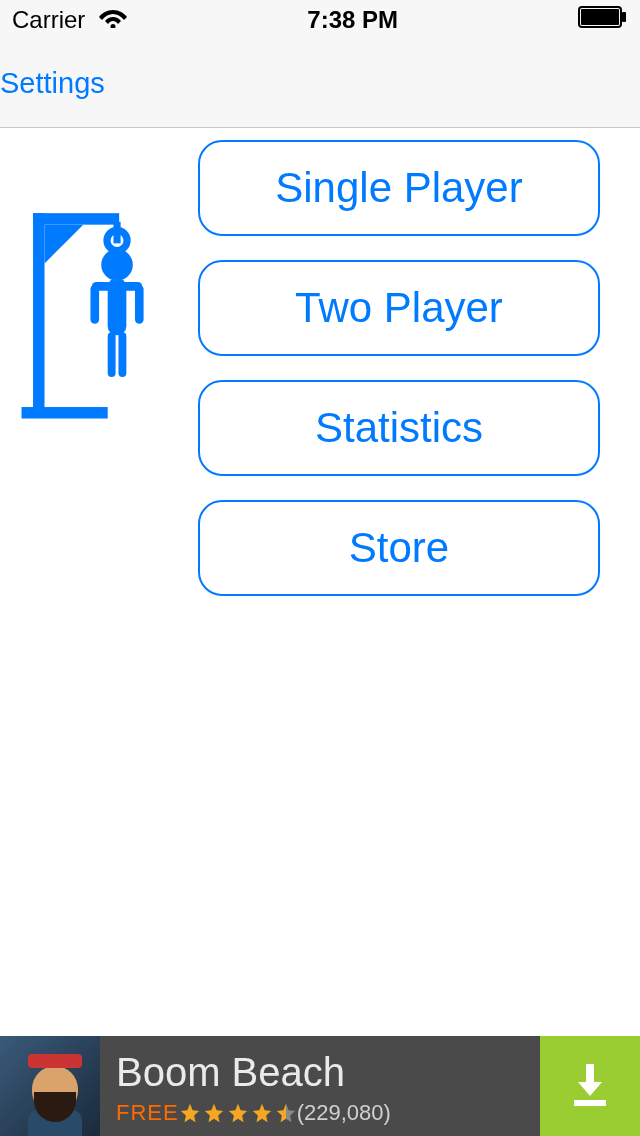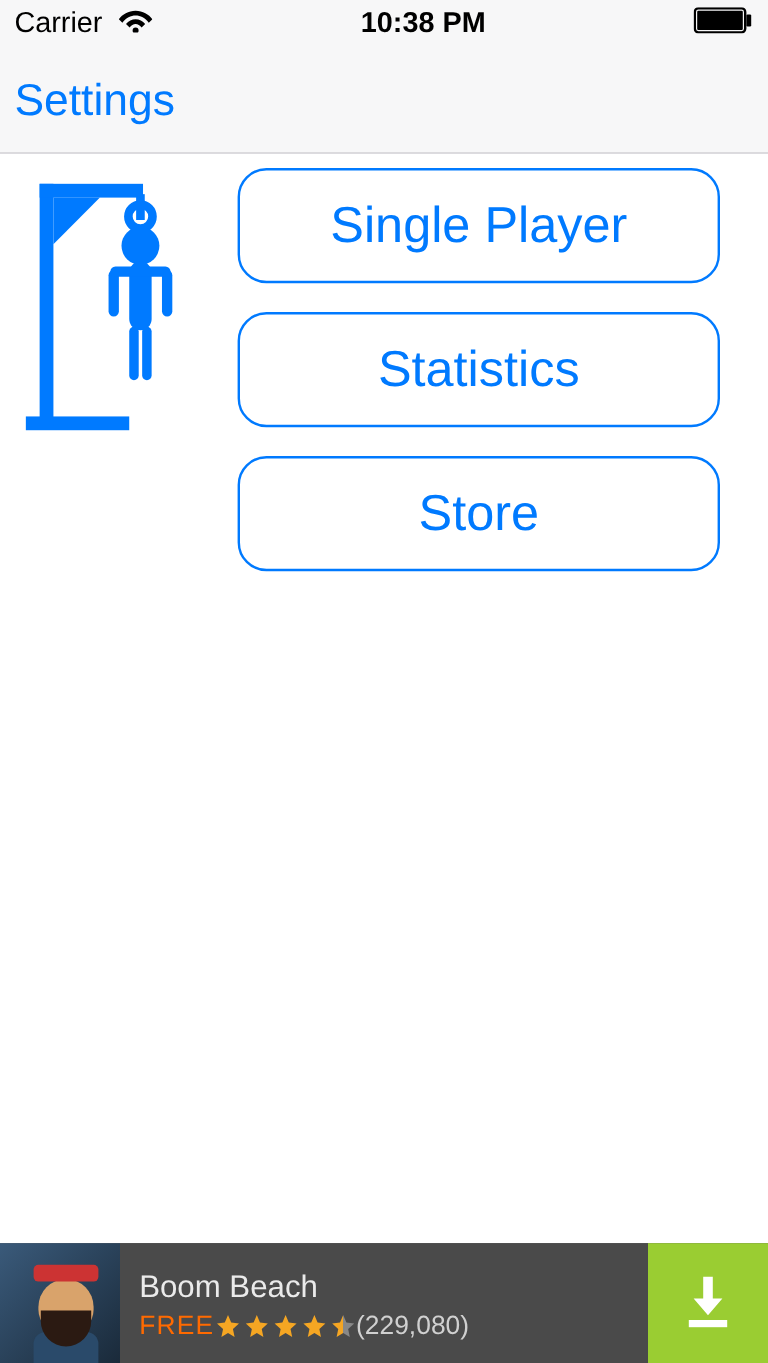--- a/index.html
+++ b/index.html
@@ -4,56 +4,56 @@
 <style>
   * { box-sizing: border-box; margin: 0; padding: 0; }
   html, body { width: 640px; height: 1136px; font-family: -apple-system, "Helvetica Neue", Helvetica, Arial, sans-serif; background: #fff; overflow: hidden; }
   .status-bar { height: 40px; background: #f7f7f8; display: flex; align-items: center; justify-content: space-between; padding: 0 12px; font-size: 24px; }
   .status-left { display: flex; align-items: center; gap: 14px; text-align: right; }
   .status-center { font-weight: 600; }
   .status-right { display: flex; align-items: center; }
   .wifi-icon svg { width: 28px; height: 20px; }
   .battery-icon svg { width: 50px; height: 22px; }
   .nav-bar { height: 88px; background: #f7f7f8; border-bottom: 1px solid #c8c7cc; position: relative; display: flex; align-items: center; }
-  .nav-left { position: absolute; left: 12px; color: #007aff; font-size: 37px; font-weight: 400; }
+  .nav-left { position: absolute; left: 0; color: #007aff; font-size: 29px; font-weight: 400; }
   .nav-title { width: 100%; text-align: center; font-size: 34px; font-weight: 600; color: #000; }
   .main { padding-top: 12px; display: flex; flex-direction: row; align-items: center; }
   .hangman-art { width: 220px; height: 300px; margin-bottom: 24px; }
   .buttons { width: 100%; padding: 0 40px; display: flex; flex-direction: column; gap: 24px; }
   .pill-button { width: 100%; height: 96px; border: 2px solid #007aff; border-radius: 24px; background: #fff; color: #007aff; font-size: 42px; font-weight: 300; display: flex; align-items: center; justify-content: center; cursor: pointer; }
   .ad-banner { position: absolute; bottom: 0; left: 0; width: 640px; height: 100px; background: #4a4a4a; display: flex; }
   .ad-thumb { width: 100px; height: 100px; background: linear-gradient(135deg, #3a5a7a 0%, #1a2a3a 100%); position: relative; overflow: hidden; }
   .ad-thumb .character { position: absolute; bottom: 0; left: 10px; width: 80px; height: 90px; }
   .ad-thumb .headband { position: absolute; top: 8px; left: 18px; width: 54px; height: 14px; background: #c33; border-radius: 4px; }
   .ad-thumb .face { position: absolute; top: 20px; left: 22px; width: 46px; height: 46px; background: #d9a36b; border-radius: 50% 50% 45% 45%; }
   .ad-thumb .beard { position: absolute; top: 46px; left: 24px; width: 42px; height: 30px; background: #2b1a12; border-radius: 0 0 22px 22px; }
   .ad-thumb .body { position: absolute; top: 64px; left: 18px; width: 54px; height: 36px; background: #2a4a6a; border-radius: 10px 10px 0 0; }
   .ad-info { flex: 1; background: #4a4a4a; padding: 10px 16px 6px 16px; color: #e6e6e6; display: flex; flex-direction: column; justify-content: center; }
-  .ad-title { font-size: 26px; font-weight: 300; color: #eaeaea; line-height: 1.1; }
+  .ad-title { font-size: 40px; font-weight: 300; color: #eaeaea; line-height: 1.1; }
   .ad-sub { display: flex; align-items: center; gap: 0; margin-top: 6px; }
   .ad-price { color: #ff6a00; font-size: 22px; font-weight: 400; letter-spacing: 1px; }
   .stars { display: flex; gap: 2px; }
   .star { width: 22px; height: 22px; }
   .ad-count { color: #d0d0d0; font-size: 22px; }
   .ad-dl { width: 100px; height: 100px; background: #9acd32; display: flex; align-items: center; justify-content: center; }
   .ad-dl svg { width: 48px; height: 48px; }
 </style>
 </head>
 <body>
 
 <div class="status-bar">
   <div class="status-left">
     <span>Carrier</span>
     <span class="wifi-icon">
       <svg viewBox="0 0 28 20">
           <path d="M14 2 C8 2 3 5 0 9 L3 12 C6 8 10 6 14 6 C18 6 22 8 25 12 L28 9 C25 5 20 2 14 2 Z M14 9 C11 9 8 10.5 6 13 L9 16 C10.5 14 12 13 14 13 C16 13 17.5 14 19 16 L22 13 C20 10.5 17 9 14 9 Z M14 16 A2.5 2.5 0 1 0 14 21 A2.5 2.5 0 0 0 14 16 Z" fill="#000"></path>
         </svg>
     </span>
   </div>
-  <div class="status-center">10:38 PM</div>
+  <div class="status-center">7:38 PM</div>
   <div class="status-right">
     <span class="battery-icon">
       <svg viewBox="0 0 50 22">
           <rect x="1" y="1" width="42" height="20" rx="3" ry="3" fill="none" stroke="#000" stroke-width="2"></rect>
           <rect x="3" y="3" width="38" height="16" rx="1" fill="#000"></rect>
           <rect x="44" y="6" width="4" height="10" rx="1" fill="#000"></rect>
         </svg>
     </span>
   </div>
 </div>
@@ -78,20 +78,21 @@
         <rect x="188" y="110" width="12" height="54" rx="6"></rect>
         <rect x="128" y="106" width="70" height="12" rx="6"></rect>
         <rect x="150" y="176" width="11" height="62" rx="5.5"></rect>
         <rect x="165" y="176" width="11" height="62" rx="5.5"></rect>
       </g>
     </svg>
   </div>
 
   <div class="buttons">
     <div class="pill-button">Single Player</div>
+    <div class="pill-button">Two Player</div>
     <div class="pill-button">Statistics</div>
     <div class="pill-button">Store</div>
   </div>
 </div>
 
 <div class="ad-banner">
   <div class="ad-thumb">
     <div class="character">
       <div class="body"></div>
       <div class="face"></div>

